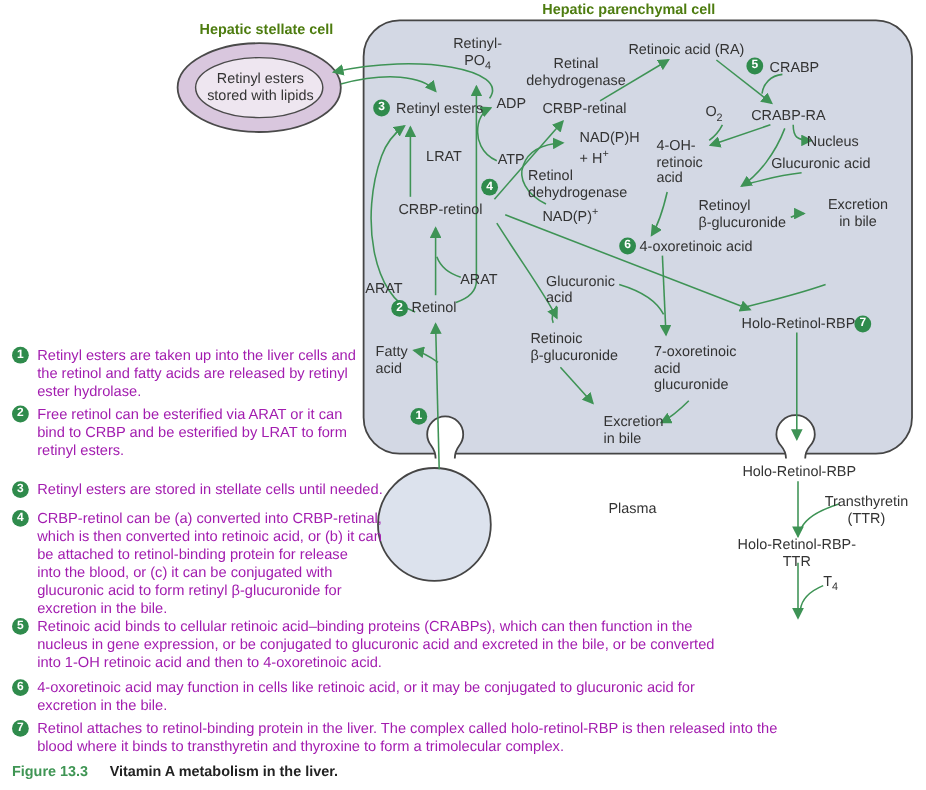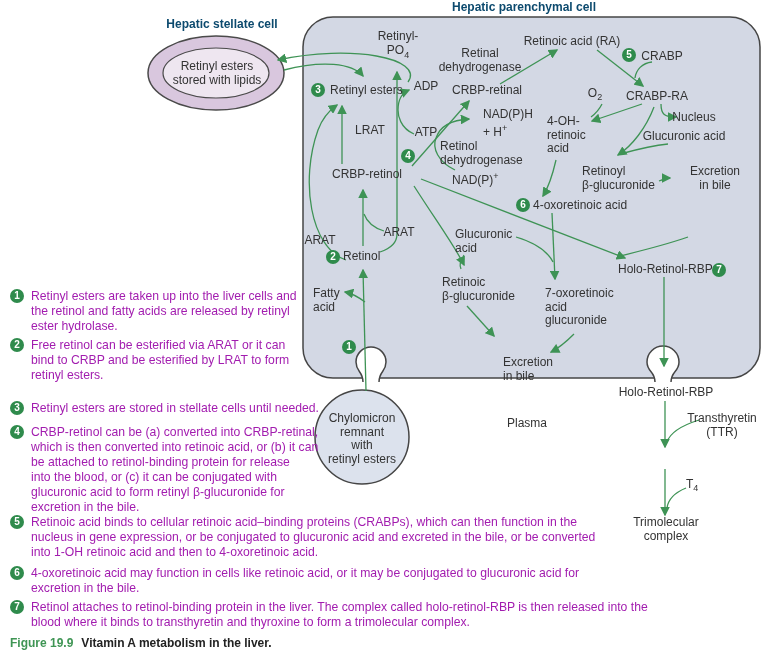--- a/index.html
+++ b/index.html
@@ -1,31 +1,31 @@
 <!DOCTYPE html>
 <html><head>
 <meta charset="utf-8">
 <style>
   html,body{margin:0;padding:0;background:#ffffff;}
   #stage{position:relative;width:772px;height:658px;background:#ffffff;overflow:hidden;
          font-family:"Liberation Sans", sans-serif;color:#333;}
   svg{position:absolute;left:0;top:0;}
   .lbl{position:absolute;font-size:12px;line-height:13.5px;white-space:pre-line;color:#333;}
   .lbl.c{transform:translate(-50%,-50%);text-align:center;}
-  .lbl.b{font-weight:bold;color:#0c4a6e;}
+  .lbl.b{font-weight:bold;color:#4d7c0f;}
   sub,sup{font-size:9px;}
   .badge{position:absolute;width:14px;height:14px;border-radius:50%;background:#2f8b4c;color:#fff;
          font-size:10px;font-weight:bold;line-height:14px;text-align:center;transform:translate(-50%,-50%);}
   .fnrow{position:absolute;left:10px;display:flex;gap:7px;align-items:flex-start;}
   .fnbadge{flex:0 0 auto;width:14px;height:14px;border-radius:50%;background:#2f8b4c;color:#fff;
            font-size:10px;font-weight:bold;line-height:14px;text-align:center;margin-top:0px;}
   .fntext{font-size:12.2px;line-height:15px;white-space:pre-line;color:#a21caf;width:712px;}
   .caption{position:absolute;left:10px;top:636px;font-size:12px;font-weight:bold;}
   .caption .figno{color:#3f9554;margin-right:8px;}
-  .caption .figtext{color:#222;}
+  .caption .figtext{color:#222;margin-left:10px;}
 </style>
 </head>
 <body>
 
 <div id="stage">
 
   <svg width="772" height="658" viewBox="0 0 772 658">
     <defs>
       <marker id="ah" viewBox="0 0 10 10" refX="8.5" refY="5" markerWidth="7.5" markerHeight="7.5" orient="auto-start-reverse">
         <path d="M0,0 L10,5 L0,10 z" fill="#3e9355"></path>
@@ -110,24 +110,20 @@
 
       <path d="M 665,469 L 665,515" marker-end="url(#ah)"></path>
       <path d="M 686,488 C 674,493 668,500 667,508"></path>
     </g>
   </svg>
 
   <div class="lbl c b" style="left:524px;top:8px">Hepatic parenchymal cell</div>
   <div class="lbl c b" style="left:222px;top:25px">Hepatic stellate cell</div>
   <div class="lbl c" style="left:217px;top:73px">Retinyl esters
 stored with lipids</div>
-  <div class="lbl c" style="left:362px;top:439px">Chylomicron
-remnant
-with
-retinyl esters</div>
 
   <div class="lbl" style="left:330px;top:84px">Retinyl esters</div>
   <div class="lbl c" style="left:398px;top:46px"><span>Retinyl-</span><br><span>PO</span><sub>4</sub></div>
   <div class="lbl c" style="left:426px;top:87px">ADP</div>
   <div class="lbl c" style="left:426px;top:133px">ATP</div>
   <div class="lbl c" style="left:370px;top:131px">LRAT</div>
   <div class="lbl c" style="left:320px;top:241px">ARAT</div>
   <div class="lbl c" style="left:399px;top:233px">ARAT</div>
   <div class="lbl" style="left:343px;top:250px">Retinol</div>
   <div class="lbl" style="left:332px;top:168px">CRBP-retinol</div>
@@ -152,30 +148,30 @@
   <div class="lbl c" style="left:715px;top:178px">Excretion in bile</div>
   <div class="lbl" style="left:533px;top:199px">4-oxoretinoic acid</div>
   <div class="lbl" style="left:618px;top:263px">Holo-Retinol-RBP</div>
   <div class="lbl" style="left:455px;top:228px">Glucuronic
 acid</div>
   <div class="lbl" style="left:442px;top:276px">Retinoic
 β-glucuronide</div>
   <div class="lbl" style="left:545px;top:287px">7-oxoretinoic
 acid
 glucuronide</div>
-  <div class="lbl" style="left:503px;top:356px">Excretion
+  <div class="lbl" style="left:503px;top:345px">Excretion
 in bile</div>
   <div class="lbl" style="left:313px;top:287px">Fatty
 acid</div>
   <div class="lbl c" style="left:527px;top:424px">Plasma</div>
   <div class="lbl c" style="left:666px;top:393px">Holo-Retinol-RBP</div>
   <div class="lbl c" style="left:722px;top:425px">Transthyretin
 (TTR)</div>
+  <div class="lbl c" style="left:664px;top:461px">Holo-Retinol-RBP-TTR</div>
   <div class="lbl" style="left:686px;top:478px"><span>T</span><sub>4</sub></div>
-  <div class="lbl c" style="left:666px;top:529px">Trimolecular complex</div>
 
   <div class="badge" style="left:349px;top:347px">1</div>
   <div class="badge" style="left:333px;top:257px">2</div>
   <div class="badge" style="left:318px;top:90px">3</div>
   <div class="badge" style="left:408px;top:156px">4</div>
   <div class="badge" style="left:629px;top:55px">5</div>
   <div class="badge" style="left:523px;top:205px">6</div>
   <div class="badge" style="left:719px;top:270px">7</div>
 
   <div class="fnrow" style="top:289px">
@@ -214,16 +210,16 @@
     <span class="fntext">4-oxoretinoic acid may function in cells like retinoic acid, or it may be conjugated to glucuronic acid for
 excretion in the bile.</span>
   </div>
   <div class="fnrow" style="top:600px">
     <span class="fnbadge">7</span>
     <span class="fntext">Retinol attaches to retinol-binding protein in the liver.  The complex called holo-retinol-RBP is then released into the
 blood where it binds to transthyretin and thyroxine to form a trimolecular complex.</span>
   </div>
 
   <div class="caption">
-    <span class="figno">Figure 19.9</span><span class="figtext">Vitamin A metabolism in the liver.</span>
+    <span class="figno">Figure 13.3</span><span class="figtext">Vitamin A metabolism in the liver.</span>
   </div>
 
 </div>
 
 </body></html>

